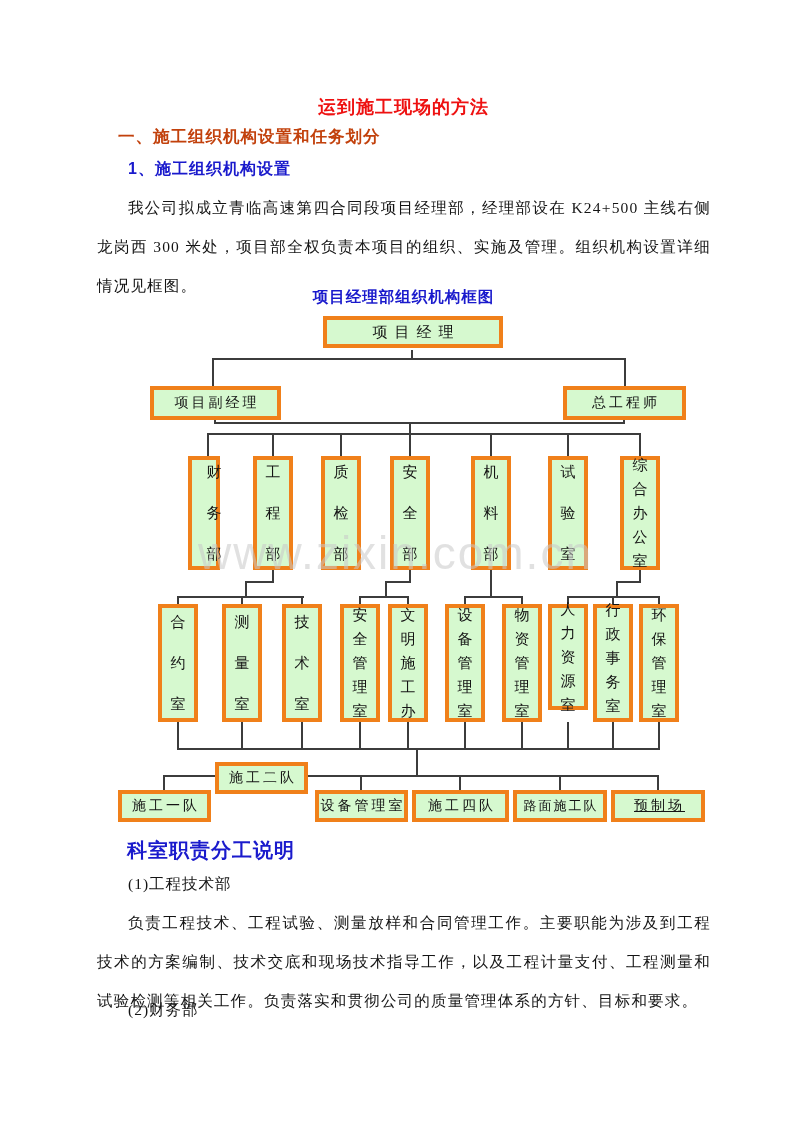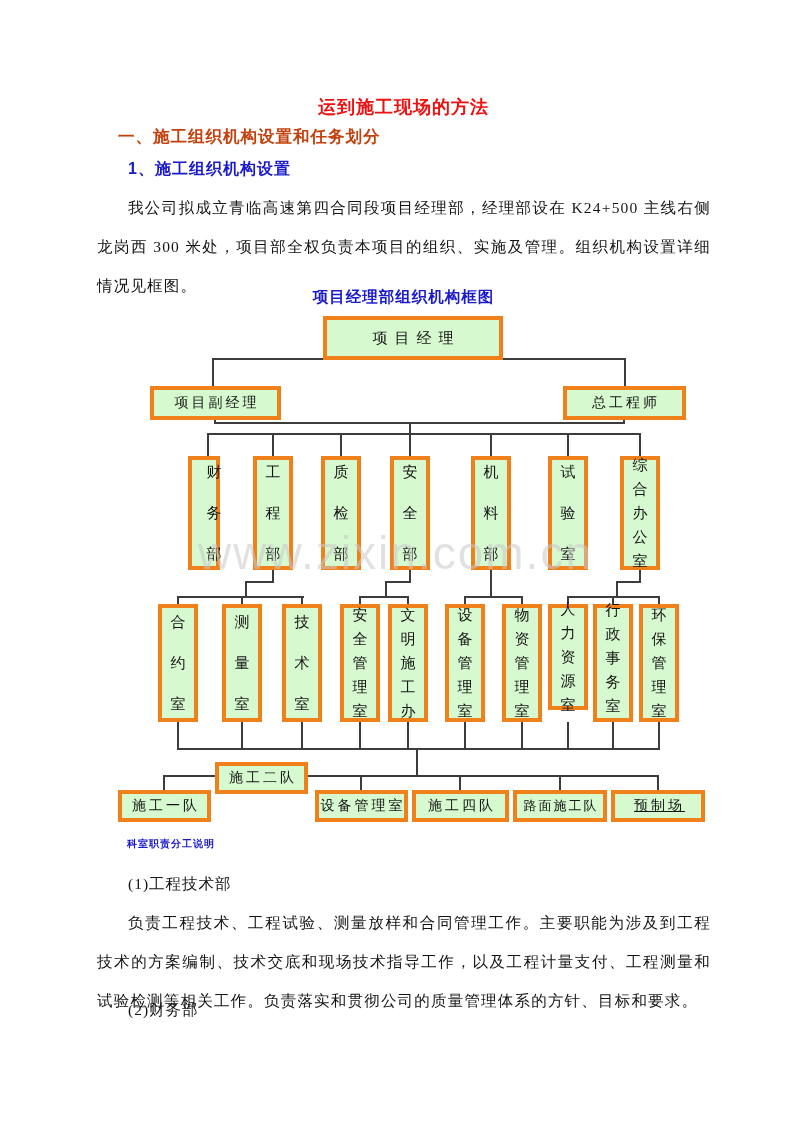--- a/index.html
+++ b/index.html
@@ -9,21 +9,21 @@
   .doc-title{left:97px;top:95px;width:613px;text-align:center;font-size:18px;font-weight:bold;
              color:#ee1111;letter-spacing:1px;font-family:"Liberation Sans","DejaVu Sans",sans-serif;}
   .h1{left:118px;top:126px;font-size:16.5px;font-weight:bold;color:#c2410c;letter-spacing:1px;
       font-family:"Liberation Sans","DejaVu Sans",sans-serif;}
   .h2{left:128px;top:159px;font-size:16px;font-weight:bold;color:#1a1acc;letter-spacing:1px;
       font-family:"Liberation Sans","DejaVu Sans",sans-serif;}
   .body-par{left:97px;width:614px;font-size:15.5px;line-height:39px;letter-spacing:1.2px;
             text-align:justify;text-indent:31px;}
   .chart-title{left:97px;top:287px;width:613px;text-align:center;font-size:15.5px;font-weight:bold;
                color:#1a1acc;letter-spacing:1px;font-family:"Liberation Sans","DejaVu Sans",sans-serif;}
-  .sec2-h{left:127px;top:837px;font-size:10px;font-weight:bold;color:#1a1acc;letter-spacing:1px;
+  .sec2-h{left:127px;top:837px;font-size:20px;font-weight:bold;color:#1a1acc;letter-spacing:1px;
           font-family:"Liberation Sans","DejaVu Sans",sans-serif;}
   .item-title{left:128px;font-size:15.5px;letter-spacing:1px;}
   
   .obox{position:absolute;box-sizing:border-box;background:#d6f9cf;border:4px solid #f0801a;
         display:flex;align-items:center;justify-content:center;z-index:2;}
   .obox .hlabel{font-size:15px;letter-spacing:7px;text-indent:7px;white-space:nowrap;}
   .obox .hlabel-sm{font-size:14px;letter-spacing:3px;text-indent:3px;white-space:nowrap;}
   .vtext{display:block;width:16px;word-break:break-all;text-align:center;font-size:15px;}
   .lh3{line-height:41px;}
   .lh5{line-height:24px;}
@@ -36,21 +36,21 @@
 
 <div class="page">
 
   <div class="abs doc-title">运到施工现场的方法</div>
   <div class="abs h1">一、施工组织机构设置和任务划分</div>
   <div class="abs h2">1、施工组织机构设置</div>
   <div class="abs body-par" style="top:188px;">我公司拟成立青临高速第四合同段项目经理部，经理部设在 K24+500 主线右侧龙岗西 300 米处，项目部全权负责本项目的组织、实施及管理。组织机构设置详细情况见框图。</div>
 
   <div class="abs chart-title">项目经理部组织机构框图</div>
 
-  <div class="obox" style="left:323px;top:316px;width:180px;height:44px;">
+  <div class="obox" style="left:323px;top:316px;width:180px;height:32px;">
     <span class="hlabel">项目经理</span>
   </div>
 
   <div class="obox" style="left:150px;top:386px;width:131px;height:34px;">
     <span class="hlabel-sm">项目副经理</span>
   </div>
   <div class="obox" style="left:563px;top:386px;width:123px;height:34px;">
     <span class="hlabel-sm">总工程师</span>
   </div>
 

